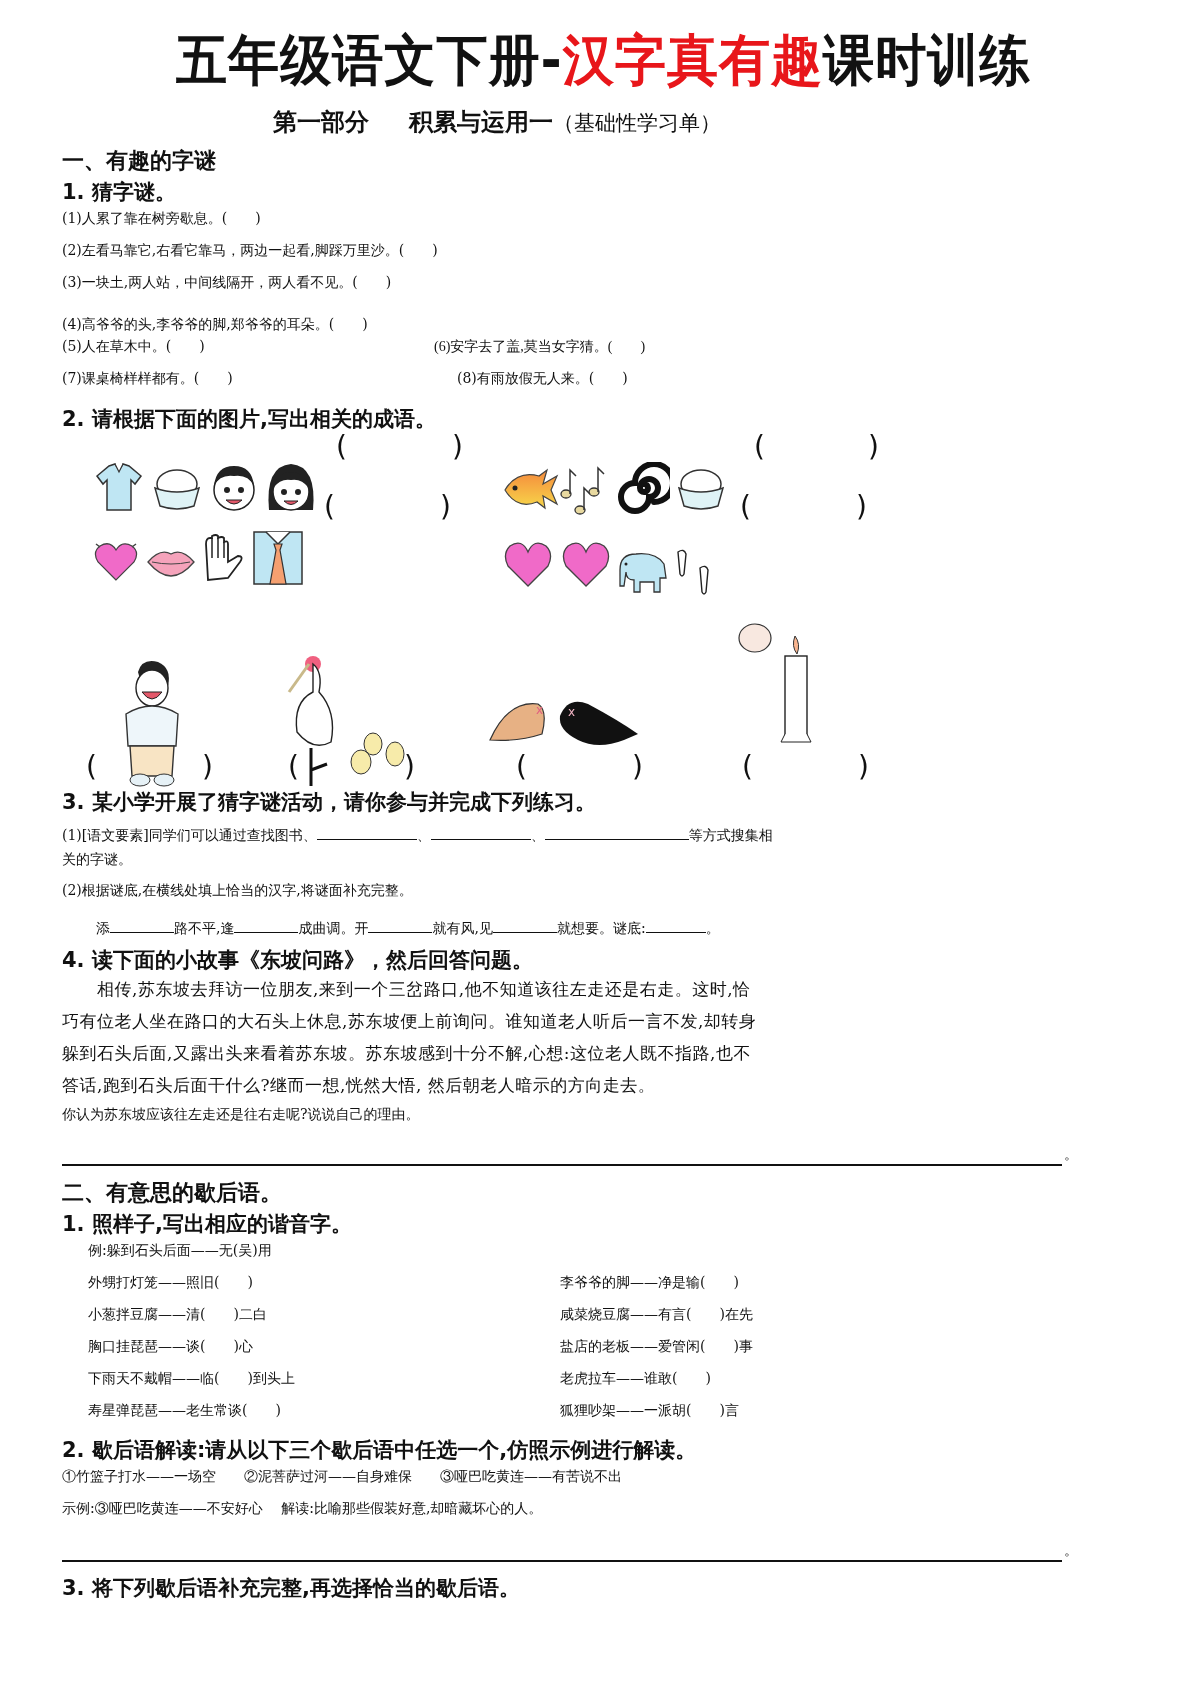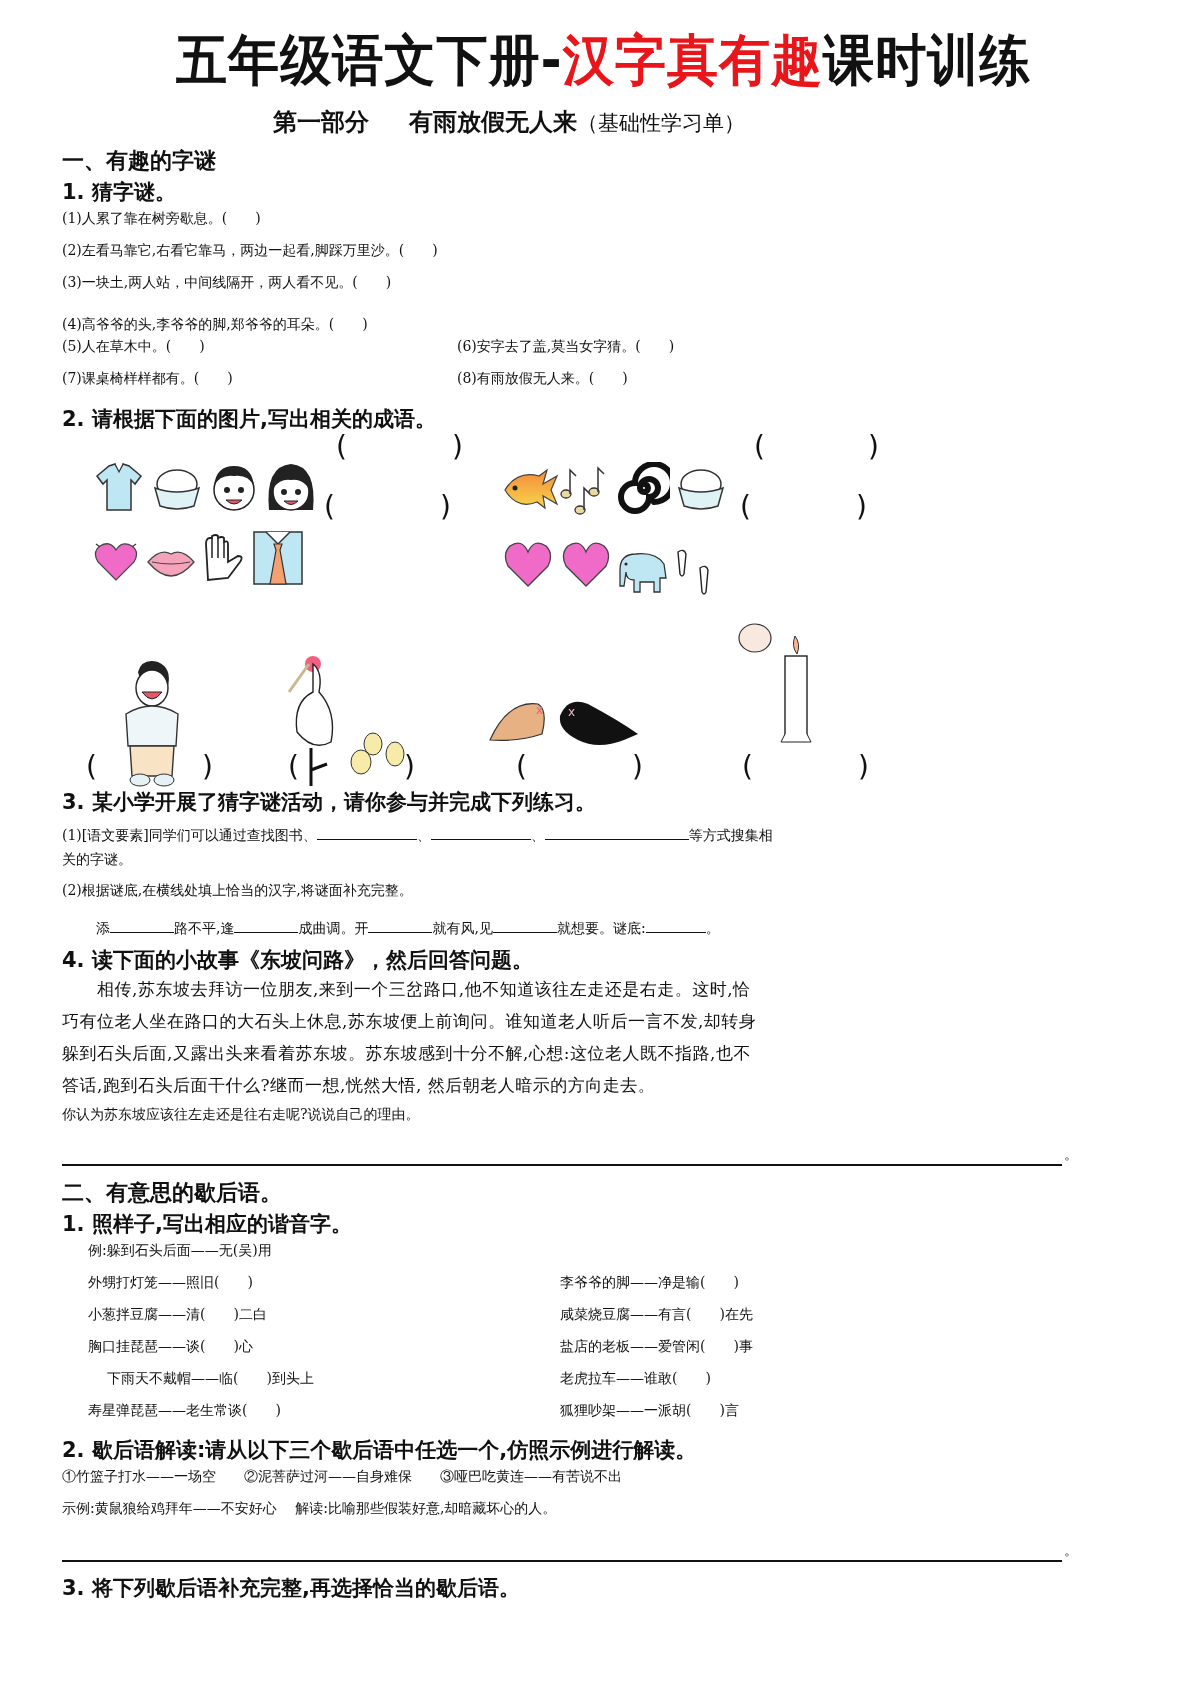--- a/index.html
+++ b/index.html
@@ -20,31 +20,31 @@
     .answer-line { height: 0; border-bottom: 2px solid #111; }
     .icon { position: absolute; }
   </style>
 </head>
 <body>
 
 <div class="abs title">
   <span>五年级语文下册-</span><span class="red">汉字真有趣</span><span>课时训练</span>
 </div>
 <div class="abs subtitle">
-  <span>第一部分</span><span class="gap"></span><span>有雨放假无人来</span><span class="small">（基础性学习单）</span>
+  <span>第一部分</span><span class="gap"></span><span>积累与运用一</span><span class="small">（基础性学习单）</span>
 </div>
 
 <div class="abs h1" style="top:146px;left:62px;">一、有趣的字谜</div>
 <div class="abs h2" style="top:178px;left:62px;">1. 猜字谜。</div>
 <div class="abs line" style="top:210px;left:62px;">(1)人累了靠在树旁歇息。(　　)</div>
 <div class="abs line" style="top:242px;left:62px;">(2)左看马靠它,右看它靠马，两边一起看,脚踩万里沙。(　　)</div>
 <div class="abs line" style="top:274px;left:62px;">(3)一块土,两人站，中间线隔开，两人看不见。(　　)</div>
 <div class="abs line" style="top:306px;left:62px;margin-top:10px;">(4)高爷爷的头,李爷爷的脚,郑爷爷的耳朵。(　　)</div>
 <div class="abs line" style="top:338px;left:62px;">(5)人在草木中。(　　)</div>
-<div class="abs line" style="top:338px;left:457px;">(6)安字去了盖,莫当女字猜。(　　)</div>
+<div class="abs line" style="top:338px;left:434px;font-family:Liberation Serif, serif;">(6)安字去了盖,莫当女字猜。(　　)</div>
 <div class="abs line" style="top:370px;left:62px;">(7)课桌椅样样都有。(　　)</div>
 <div class="abs line" style="top:370px;left:457px;">(8)有雨放假无人来。(　　)</div>
 
 <div class="abs h2" style="top:405px;left:62px;">2. 请根据下面的图片,写出相关的成语。</div>
 
 <div class="icon" style="left:95px;top:462px;">
   <svg width="48" height="50" viewBox="0 0 48 50">
       <path d="M14 4 L20 2 L24 8 L28 2 L34 4 L46 14 L40 22 L36 18 L36 48 L12 48 L12 18 L8 22 L2 14 Z" fill="#bfe6f3" stroke="#333" stroke-width="1.5"></path>
       <path d="M20 2 L24 10 L28 2" fill="#fff" stroke="#333" stroke-width="1.2"></path>
     </svg>
@@ -237,28 +237,28 @@
 <div class="abs answer-line" style="top:1164px;left:62px;width:1000px;"></div>
 <div class="abs line" style="top:1146px;left:1064px;">。</div>
 
 <div class="abs h1" style="top:1178px;left:62px;">二、有意思的歇后语。</div>
 <div class="abs h2" style="top:1210px;left:62px;">1. 照样子,写出相应的谐音字。</div>
 <div class="abs line" style="top:1242px;left:88px;">例:躲到石头后面——无(吴)用</div>
 
 <div class="abs line" style="top:1274px;left:88px;">外甥打灯笼——照旧(　　)</div>
 <div class="abs line" style="top:1306px;left:88px;">小葱拌豆腐——清(　　)二白</div>
 <div class="abs line" style="top:1338px;left:88px;">胸口挂琵琶——谈(　　)心</div>
-<div class="abs line" style="top:1370px;left:88px;margin-left:19px;">下雨天不戴帽——临(　　)到头上</div>
+<div class="abs line" style="top:1370px;left:88px;">下雨天不戴帽——临(　　)到头上</div>
 <div class="abs line" style="top:1402px;left:88px;">寿星弹琵琶——老生常谈(　　)</div>
 
 <div class="abs line" style="top:1274px;left:560px;">李爷爷的脚——净是输(　　)</div>
 <div class="abs line" style="top:1306px;left:560px;">咸菜烧豆腐——有言(　　)在先</div>
 <div class="abs line" style="top:1338px;left:560px;">盐店的老板——爱管闲(　　)事</div>
 <div class="abs line" style="top:1370px;left:560px;">老虎拉车——谁敢(　　)</div>
 <div class="abs line" style="top:1402px;left:560px;">狐狸吵架——一派胡(　　)言</div>
 
 <div class="abs h2" style="top:1436px;left:62px;">2. 歇后语解读:请从以下三个歇后语中任选一个,仿照示例进行解读。</div>
 <div class="abs line" style="top:1468px;left:62px;">①竹篮子打水——一场空　　②泥菩萨过河——自身难保　　③哑巴吃黄连——有苦说不出</div>
-<div class="abs line" style="top:1500px;left:62px;">示例:黄鼠狼给鸡拜年——不安好心　 解读:比喻那些假装好意,却暗藏坏心的人。</div>
+<div class="abs line" style="top:1500px;left:62px;">示例:③哑巴吃黄连——不安好心　 解读:比喻那些假装好意,却暗藏坏心的人。</div>
 <div class="abs answer-line" style="top:1560px;left:62px;width:1000px;"></div>
 <div class="abs line" style="top:1542px;left:1064px;">。</div>
 
 <div class="abs h2" style="top:1574px;left:62px;">3. 将下列歇后语补充完整,再选择恰当的歇后语。</div>
 
 </body></html>

